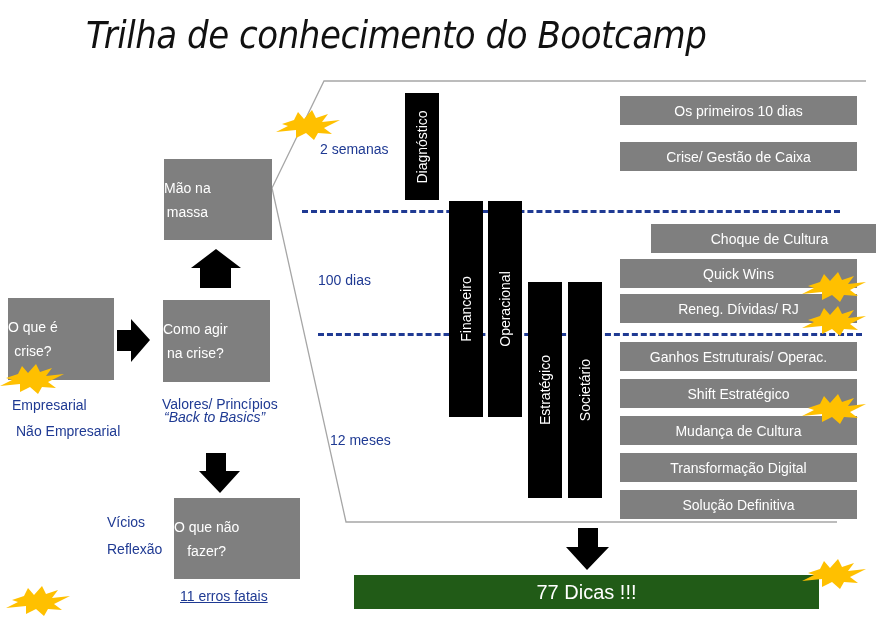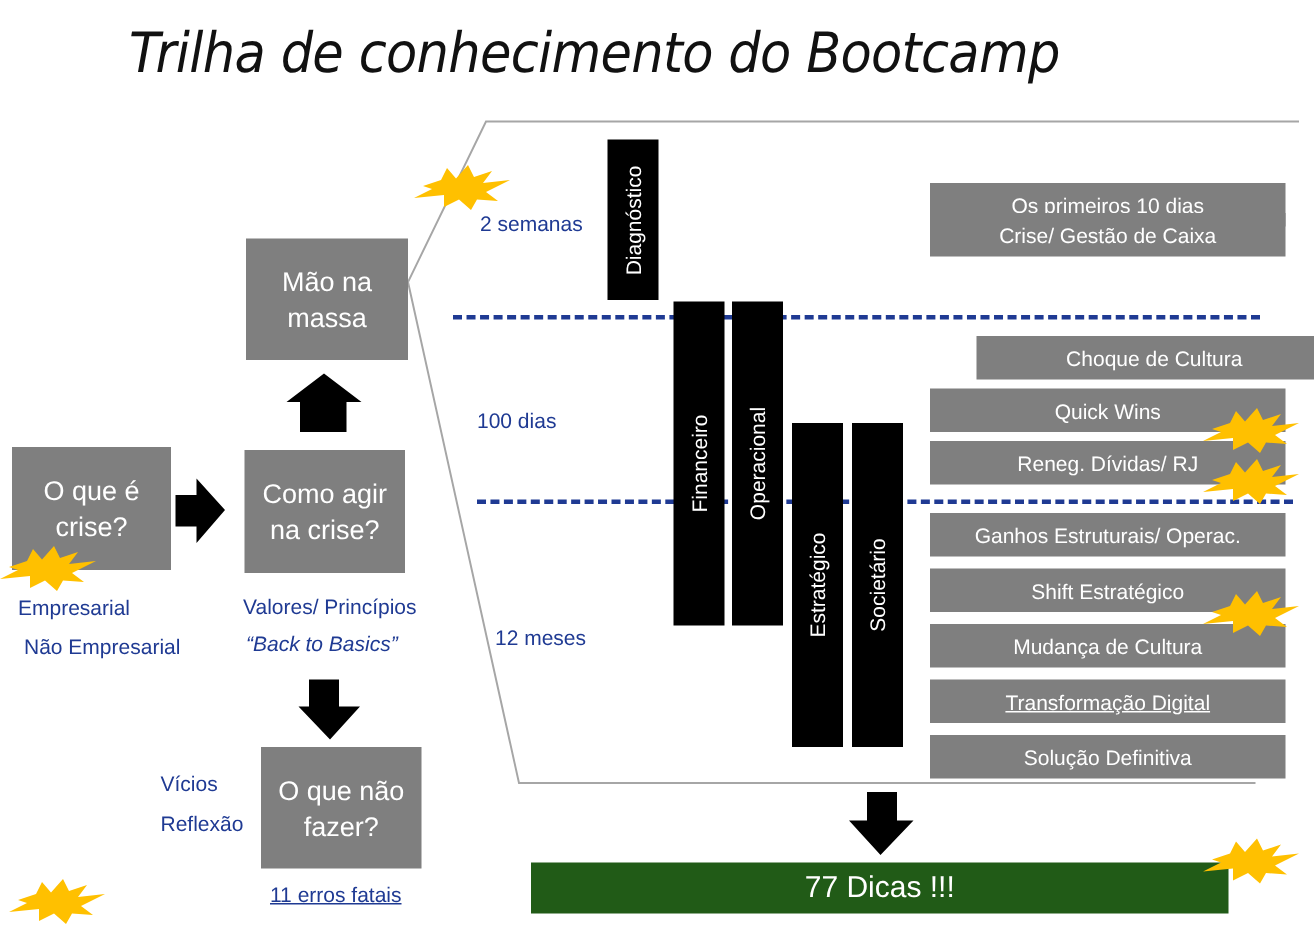--- a/index.html
+++ b/index.html
@@ -1,19 +1,19 @@
 <!DOCTYPE html>
 <html><head>
 <meta charset="utf-8">
 <style>
   html, body { margin:0; padding:0; background:#ffffff; }
   body { width:876px; height:620px; position:relative; overflow:hidden; font-family:"Liberation Sans", sans-serif; }
   .abs { position:absolute; }
   .title { left:86px; top:14px; font-family:"DejaVu Sans", sans-serif; font-style:italic; font-size:37px; color:#111; letter-spacing:-0.5px; white-space:nowrap; transform:scaleX(0.92); transform-origin:left top; }
-  .gbox { background:#7f7f7f; color:#ffffff; display:flex; align-items:center; justify-content:center; text-align:center; font-size:18px; line-height:24px; }
+  .gbox { background:#7f7f7f; color:#ffffff; display:flex; align-items:center; justify-content:flex-start; text-align:center; font-size:14px; line-height:24px; }
   .blue { color:#1f3a93; font-size:14px; white-space:nowrap; }
   .vbar { background:#000; color:#fff; }
   .vbar span { position:absolute; left:50%; top:50%; transform:translate(-50%,-50%) rotate(-90deg); white-space:nowrap; font-size:14px; }
   .rbox { left:620px; width:237px; height:29px; background:#7f7f7f; color:#fff; font-size:14px; display:flex; align-items:center; justify-content:center; }
   .dash { height:0; border-top:3px dashed #1f3a93; }
   .green { left:354px; top:575px; width:465px; height:34px; background:#215b17; color:#fff; font-weight:normal; font-size:20px; display:flex; align-items:center; justify-content:center; }
   svg.overlay { position:absolute; left:0; top:0; pointer-events:none; }
 </style>
 </head>
 <body>
@@ -38,71 +38,71 @@
       <div>Como agir</div>
       <div>na crise?</div>
     </div>
 </div>
 <div class="abs gbox" style="left:164px; top:159px; width:108px; height:81px;">
   <div>
       <div>Mão na</div>
       <div>massa</div>
     </div>
 </div>
-<div class="abs gbox" style="left:174px; top:498px; width:107px; height:81px;">
+<div class="abs gbox" style="left:174px; top:498px; width:126px; height:81px;">
   <div>
       <div>O que não</div>
       <div>fazer?</div>
     </div>
 </div>
 
 <svg class="overlay" width="876" height="620">
   <polygon points="117,330 131,330 131,319 150,340 131,362 131,351 117,351" fill="#000"></polygon>
   <polygon points="200,288 200,268 191,268 216,249 241,268 231,268 231,288" fill="#000"></polygon>
   <polygon points="206,453 226,453 226,471 240,471 220,493 199,471 206,471" fill="#000"></polygon>
   <polygon points="578,528 598,528 598,547 609,547 587,570 566,547 578,547" fill="#000"></polygon>
 </svg>
 
 <div class="abs blue" style="left:12px; top:397px;">Empresarial</div>
 <div class="abs blue" style="left:16px; top:423px;">Não Empresarial</div>
 <div class="abs blue" style="left:162px; top:396px;">Valores/ Princípios</div>
-<div class="abs blue" style="left:164px; top:421px; font-style:italic;">“Back to Basics”</div>
+<div class="abs blue" style="left:164px; top:409px; font-style:italic;">“Back to Basics”</div>
 <div class="abs blue" style="left:107px; top:514px;">Vícios</div>
 <div class="abs blue" style="left:107px; top:541px;">Reflexão</div>
 <div class="abs blue" style="left:180px; top:588px;text-decoration:underline;">11 erros fatais</div>
 
 <div class="abs blue" style="left:320px; top:141px;">2 semanas</div>
 <div class="abs blue" style="left:318px; top:272px;">100 dias</div>
-<div class="abs blue" style="left:330px; top:417px;text-align:center;">12 meses</div>
+<div class="abs blue" style="left:330px; top:432px;text-align:center;">12 meses</div>
 
 <div class="abs vbar" style="left:405px; top:93px; width:34px; height:107px;">
     <span>Diagnóstico</span>
   </div>
 <div class="abs vbar" style="left:449px; top:201px; width:34px; height:216px;">
     <span>Financeiro</span>
   </div>
 <div class="abs vbar" style="left:488px; top:201px; width:34px; height:216px;">
     <span>Operacional</span>
   </div>
 <div class="abs vbar" style="left:528px; top:282px; width:34px; height:216px;">
     <span>Estratégico</span>
   </div>
 <div class="abs vbar" style="left:568px; top:282px; width:34px; height:216px;">
     <span>Societário</span>
   </div>
 
-<div class="abs rbox" style="top:122px;">Os primeiros 10 dias</div>
+<div class="abs rbox" style="top:96px;">Os primeiros 10 dias</div>
 <div class="abs rbox" style="top:142px;">Crise/ Gestão de Caixa</div>
 <div class="abs rbox" style="top:224px;margin-left:31px;">Choque de Cultura</div>
 <div class="abs rbox" style="top:259px;">Quick Wins</div>
 <div class="abs rbox" style="top:294px;">Reneg. Dívidas/ RJ</div>
 <div class="abs rbox" style="top:342px;">Ganhos Estruturais/ Operac.</div>
 <div class="abs rbox" style="top:379px;">Shift Estratégico</div>
 <div class="abs rbox" style="top:416px;">Mudança de Cultura</div>
-<div class="abs rbox" style="top:453px;text-decoration:underline;">Transformação Digital</div>
+<div class="abs rbox" style="top:453px;">Transformação Digital</div>
 <div class="abs rbox" style="top:490px;">Solução Definitiva</div>
 
 <div class="abs green">77 Dicas !!!</div>
 
 <svg class="overlay" width="876" height="620">
   <defs>
     <polygon id="burst" points="0,0 12,-4 16,-12 22,-5 30,-14 34,-6 46,-10 40,-2 58,-4 42,4 50,10 36,9 32,16 24,9 14,14 14,6 -6,8 6,2" fill="#ffc000"></polygon>
   </defs>
   <use href="#burst" x="282" y="124"></use>
   <use href="#burst" x="6" y="378"></use>

